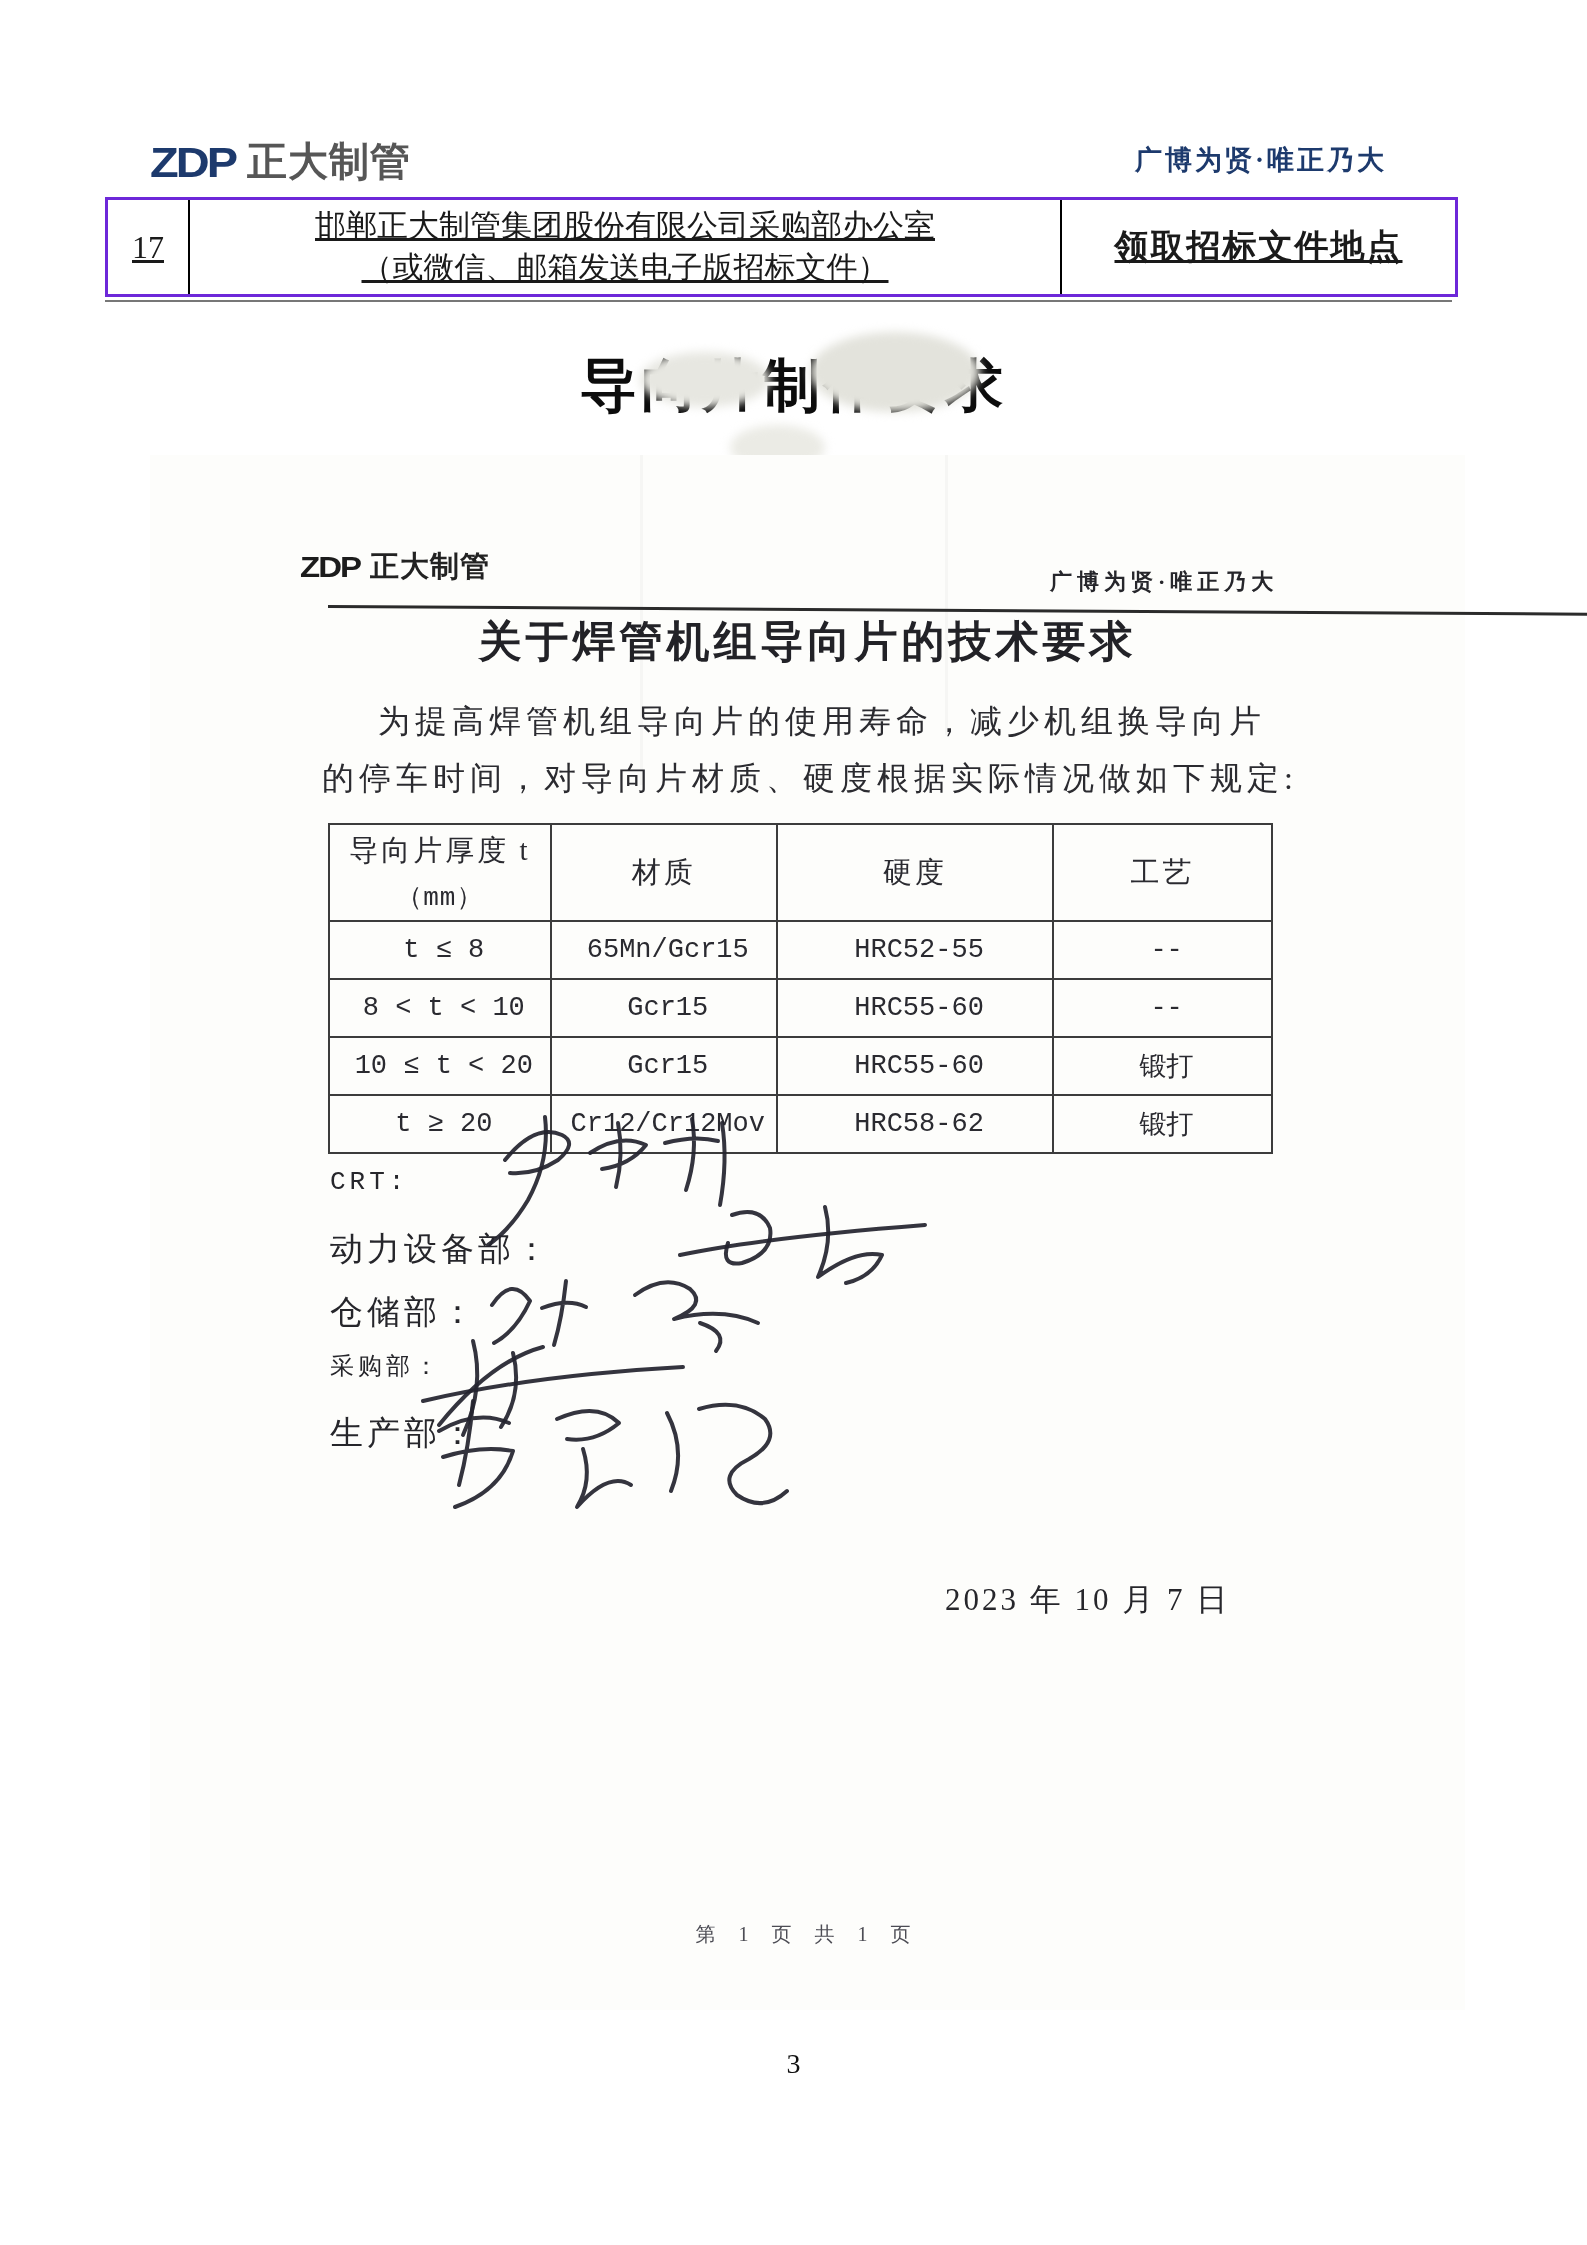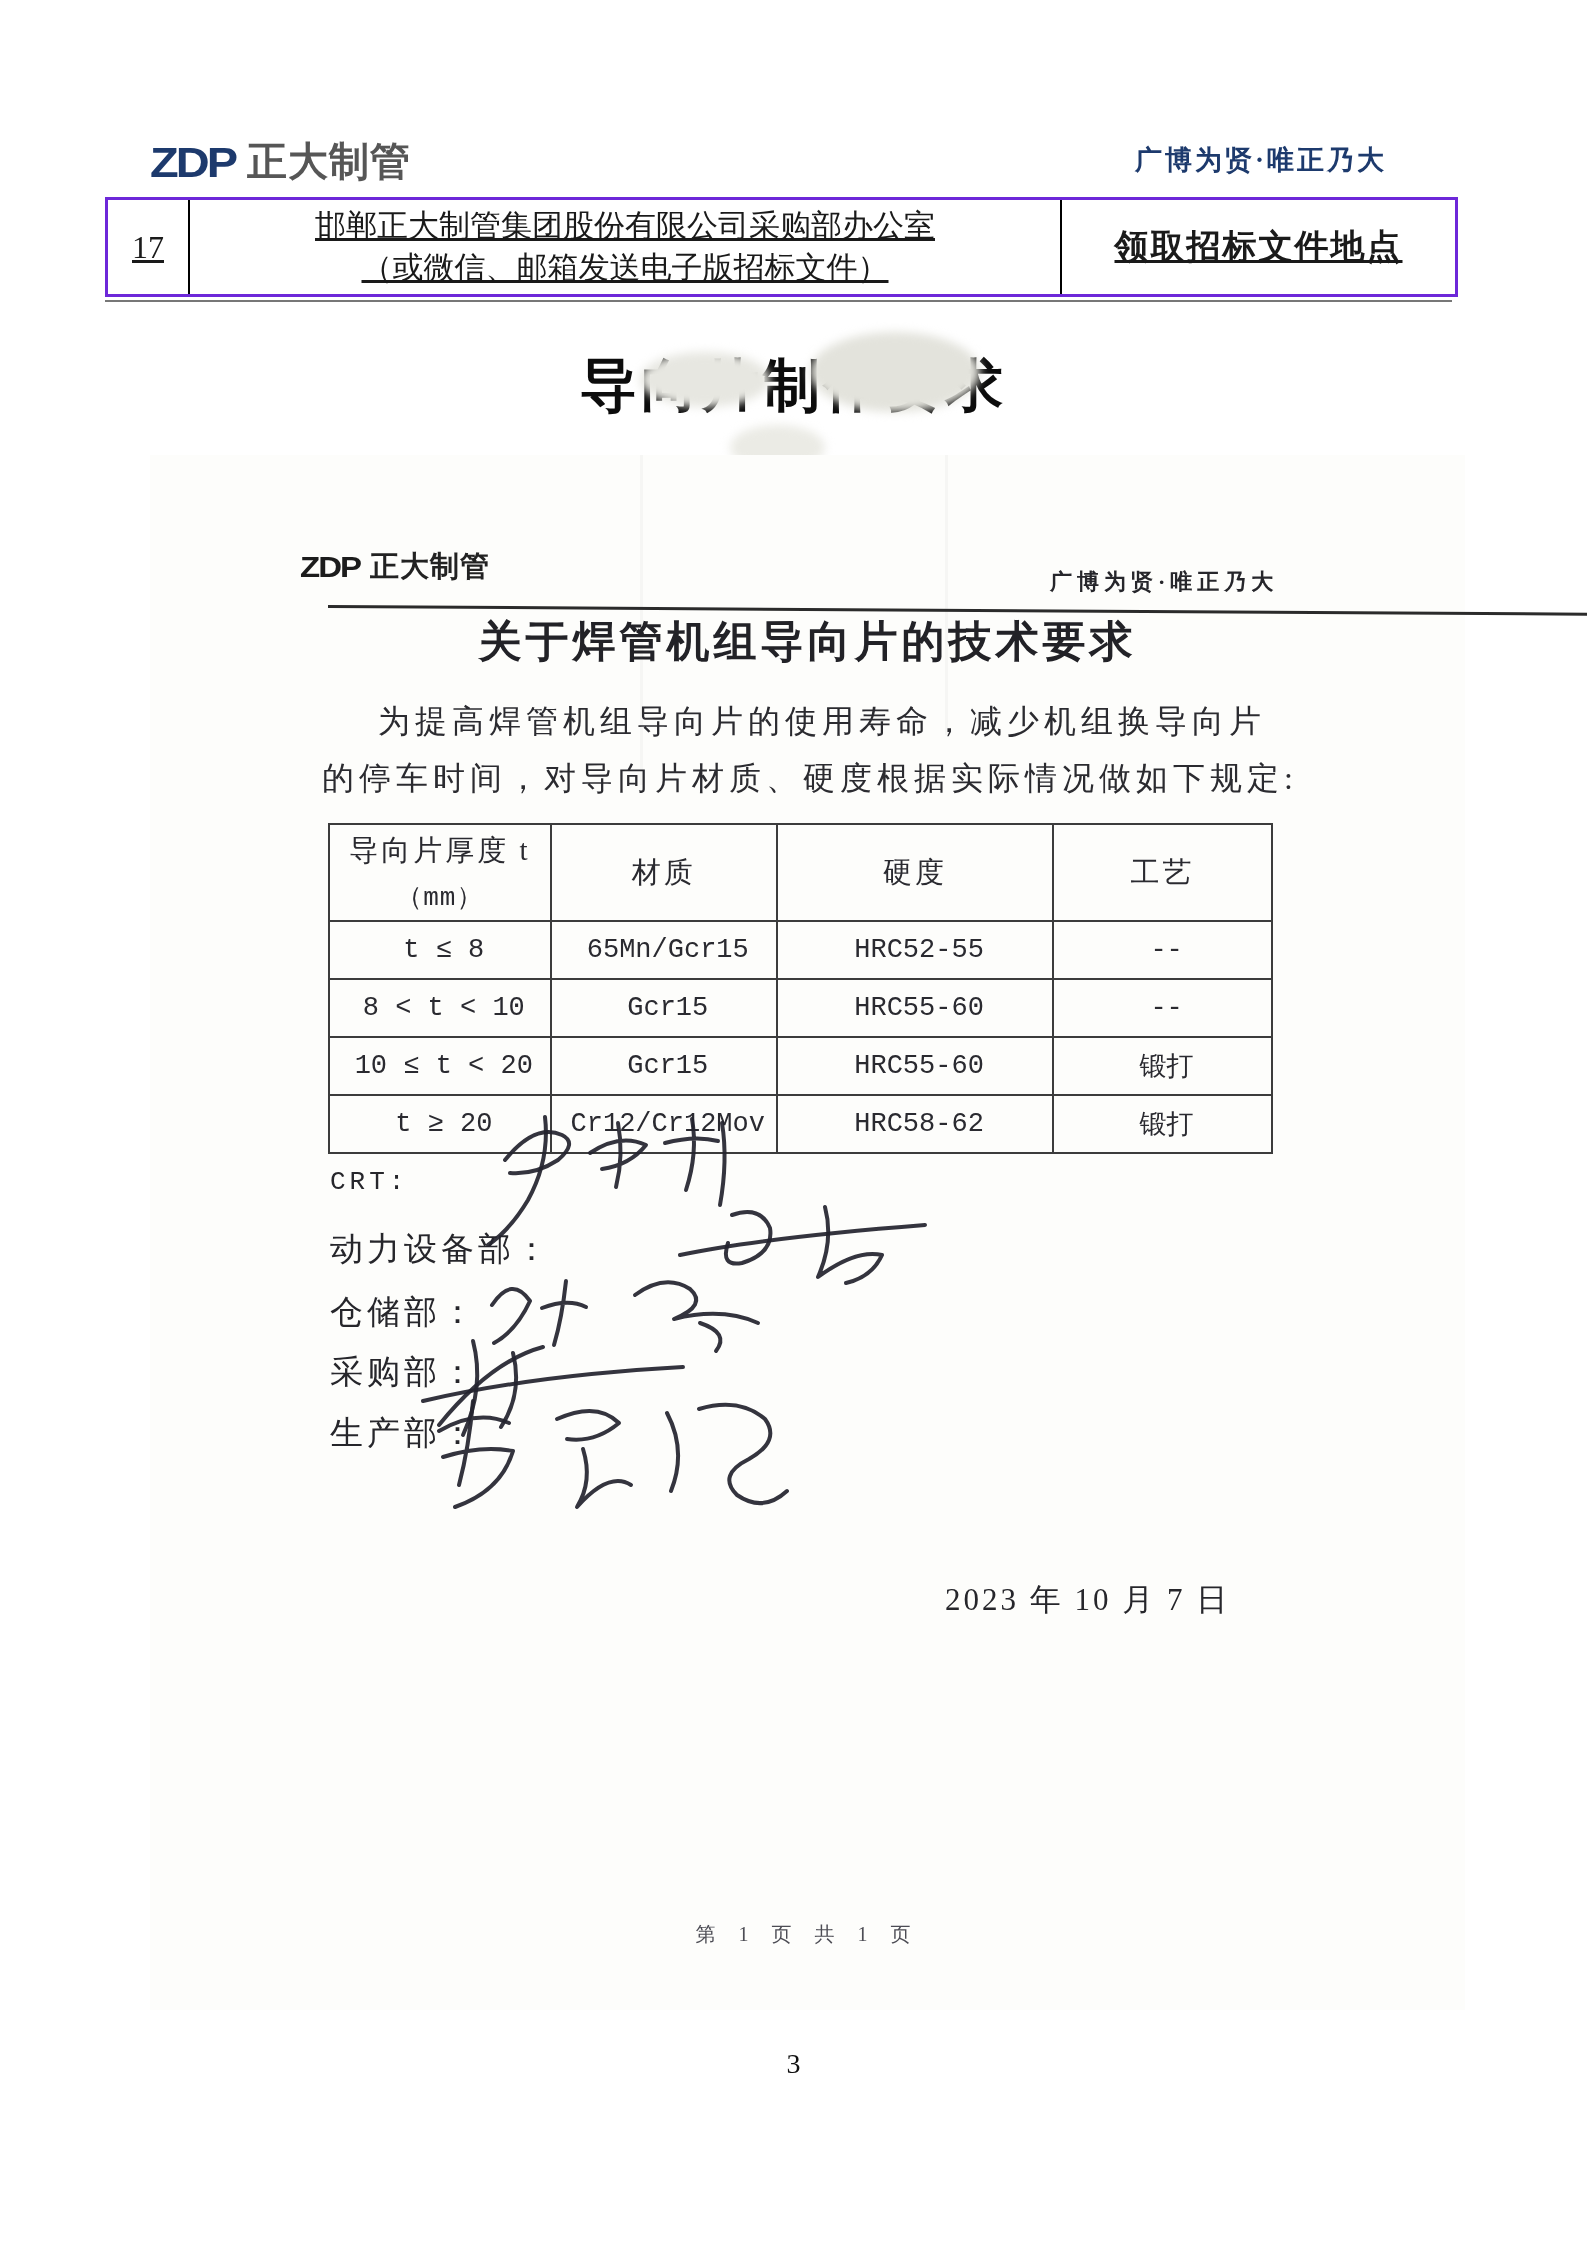--- a/index.html
+++ b/index.html
@@ -63,21 +63,21 @@
       vertical-align:middle;padding:0;color:#2a2a30;}
   table.spec th{height:95px;font-size:29px;font-weight:normal;letter-spacing:3px;}
   table.spec td{height:56px;font-size:27px;padding-left:8px;}
   table.spec .hdr-sub{font-size:26px;letter-spacing:1px;margin-top:8px;}
 
   
   .sig-label{color:#26262b;white-space:nowrap;}
   .lbl-crt{left:180px;top:712px;font-size:26px;letter-spacing:4px;}
   .lbl-power{left:180px;top:772px;font-size:33px;letter-spacing:4px;text-align:center;}
   .lbl-store{left:180px;top:835px;font-size:33px;letter-spacing:4px;}
-  .lbl-purchase{left:180px;top:895px;font-size:33px;letter-spacing:4px;}
+  .lbl-purchase{left:180px;top:895px;font-size:24px;letter-spacing:4px;}
   .lbl-produce{left:180px;top:956px;font-size:33px;letter-spacing:4px;}
   .sig svg{display:block;}
   .sig path{fill:none;stroke:#23232e;stroke-width:4;stroke-linecap:round;
       stroke-linejoin:round;opacity:0.92;}
 
   .scan-date{left:795px;top:1124px;font-size:31px;letter-spacing:3px;color:#26262b;white-space:nowrap;}
   .scan-footer{left:0;top:1466px;width:1315px;text-align:center;font-size:20px;
       letter-spacing:9px;color:#4c4c54;}
 
   .page-number{left:0;top:2048px;width:1587px;text-align:center;font-size:28px;color:#111;}

